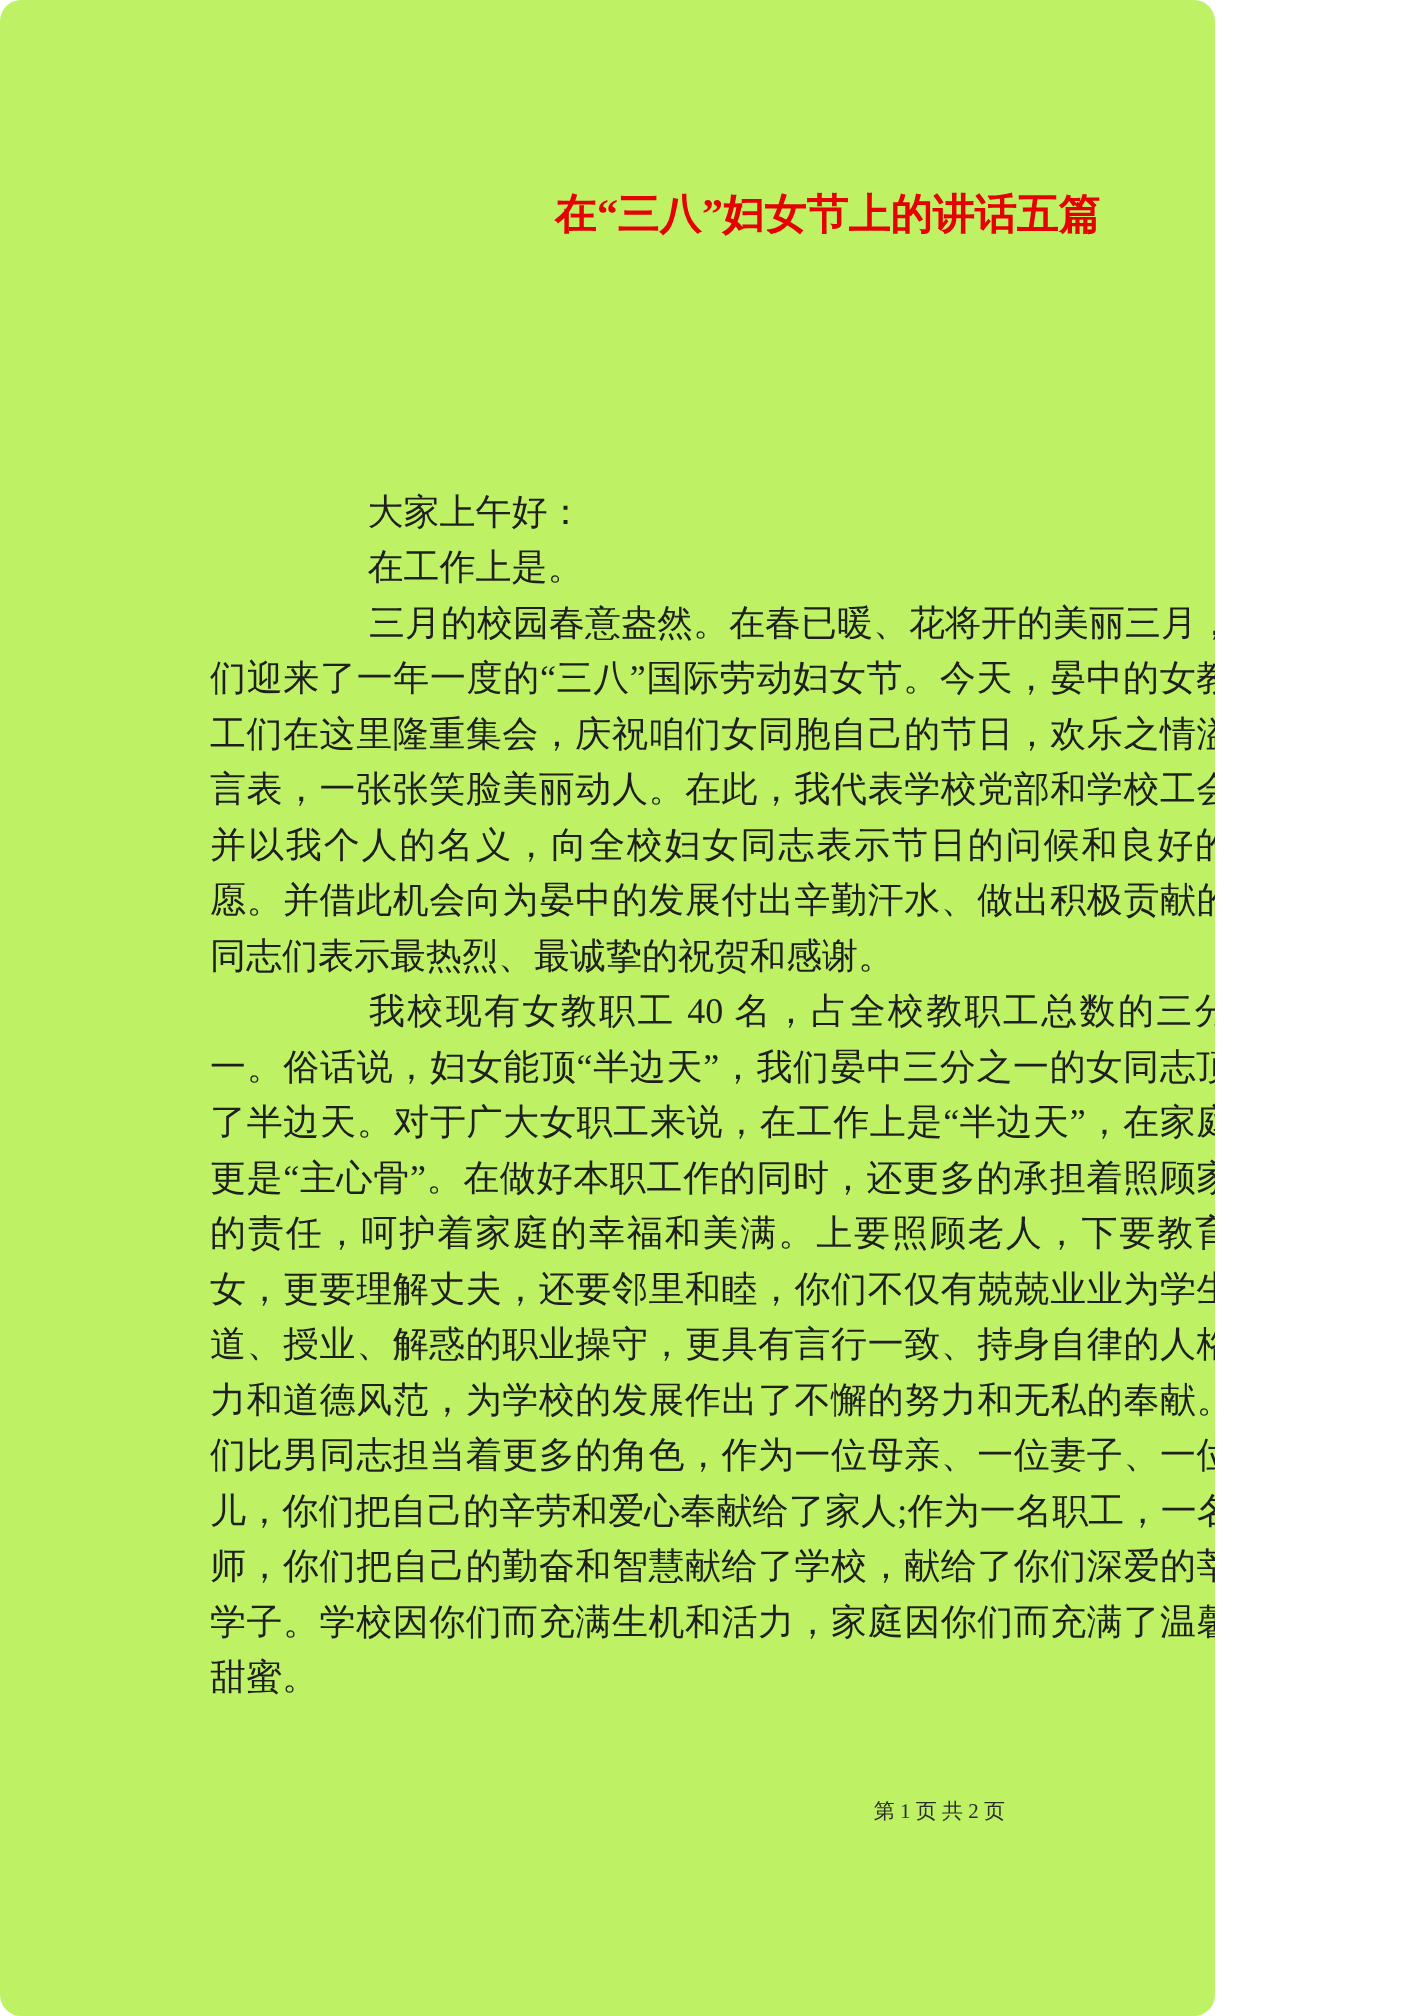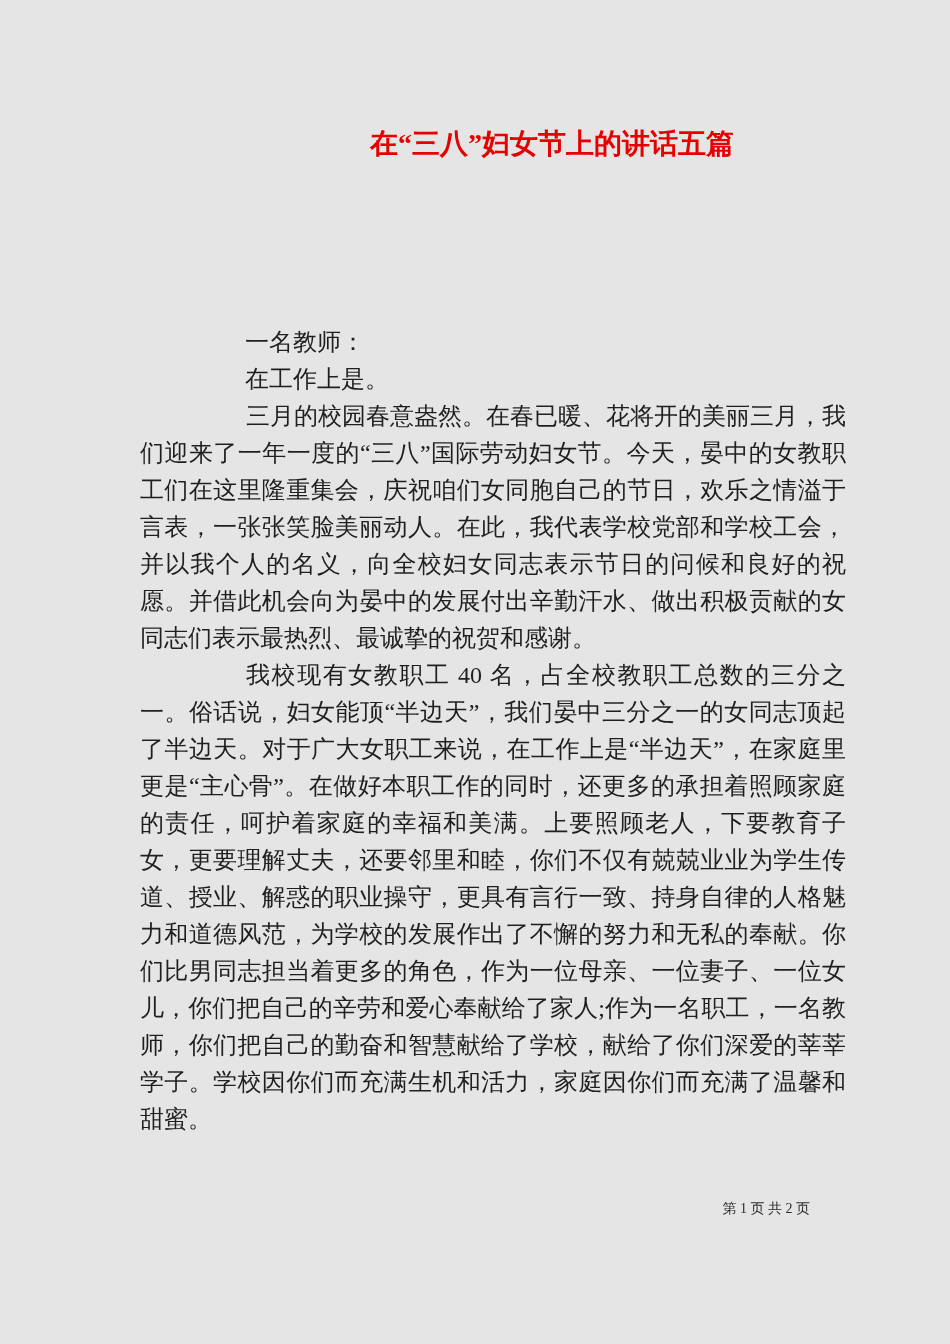--- a/index.html
+++ b/index.html
@@ -2,26 +2,27 @@
 <html><head>
 <meta charset="utf-8">
 <style>
   html, body {
     margin: 0;
     padding: 0;
     background: #ffffff;
   }
   .page {
     position: relative;
-    width: 950px;
+    width: 810px;
     height: 1344px;
-    background: #e5e5e5;
+    background: #bef264;
     overflow: hidden;
     font-family: "Liberation Serif", "DejaVu Serif", serif;
     color: #1f1f1f;
+    border-radius: 14px;
   }
   .doc-title {
     position: absolute;
     top: 127px;
     left: 370px;
     margin: 0;
     font-size: 28px;
     line-height: 34px;
     font-weight: bold;
     white-space: nowrap;
@@ -62,21 +63,21 @@
   }
 </style>
 </head>
 <body>
 
 <div class="page">
 
   <h1 class="doc-title" style="color: rgb(230, 0, 0);">在“三八”妇女节上的讲话五篇</h1>
 
   <div class="doc-body">
-    <div class="line line-greeting">一名教师：</div>
+    <div class="line line-greeting">大家上午好：</div>
     <div class="line line-greeting">在工作上是。</div>
     <p class="para">三月的校园春意盎然。在春已暖、花将开的美丽三月，我们迎来了一年一度的“三八”国际劳动妇女节。今天，晏中的女教职工们在这里隆重集会，庆祝咱们女同胞自己的节日，欢乐之情溢于言表，一张张笑脸美丽动人。在此，我代表学校党部和学校工会，并以我个人的名义，向全校妇女同志表示节日的问候和良好的祝愿。并借此机会向为晏中的发展付出辛勤汗水、做出积极贡献的女同志们表示最热烈、最诚挚的祝贺和感谢。</p>
     <p class="para">我校现有女教职工 40 名，占全校教职工总数的三分之一。俗话说，妇女能顶“半边天”，我们晏中三分之一的女同志顶起了半边天。对于广大女职工来说，在工作上是“半边天”，在家庭里更是“主心骨”。在做好本职工作的同时，还更多的承担着照顾家庭的责任，呵护着家庭的幸福和美满。上要照顾老人，下要教育子女，更要理解丈夫，还要邻里和睦，你们不仅有兢兢业业为学生传道、授业、解惑的职业操守，更具有言行一致、持身自律的人格魅力和道德风范，为学校的发展作出了不懈的努力和无私的奉献。你们比男同志担当着更多的角色，作为一位母亲、一位妻子、一位女儿，你们把自己的辛劳和爱心奉献给了家人;作为一名职工，一名教师，你们把自己的勤奋和智慧献给了学校，献给了你们深爱的莘莘学子。学校因你们而充满生机和活力，家庭因你们而充满了温馨和甜蜜。</p>
   </div>
 
   <div class="page-footer">
     <span>第 1 页 共 2 页</span>
   </div>
 
 </div>

